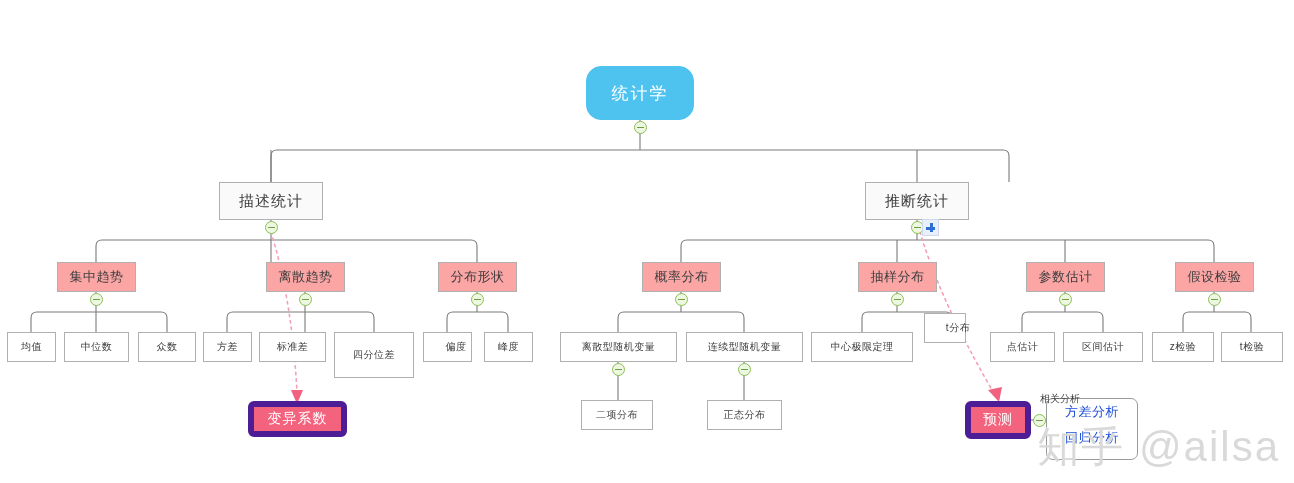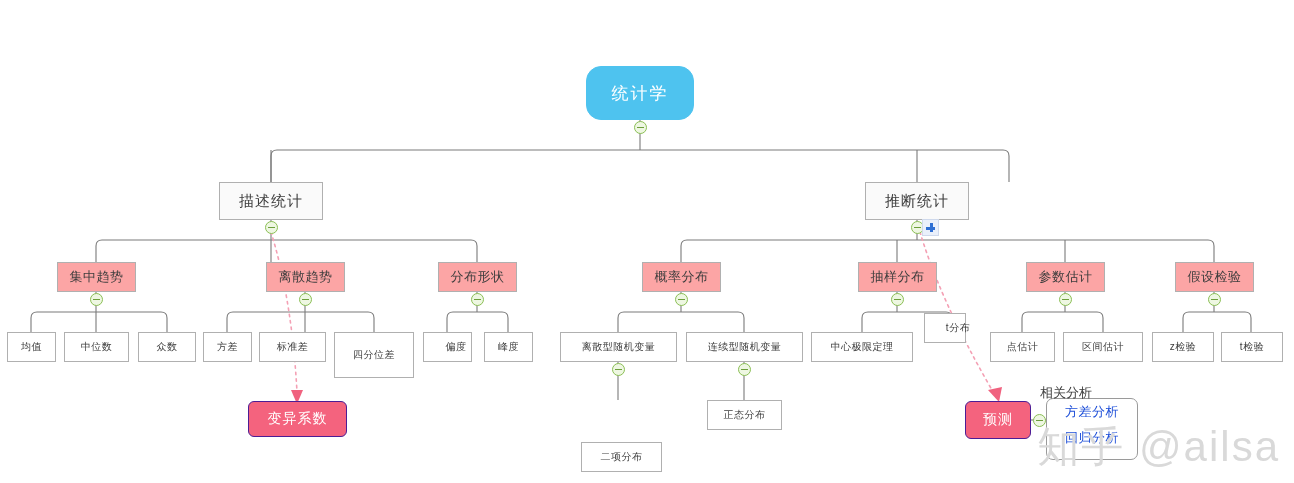--- a/index.html
+++ b/index.html
@@ -29,21 +29,21 @@
     border:1px solid #4ec3ef;
     color:#ffffff;
     font-size:17px;
     letter-spacing:2px;
   }
   .node.lvl2{font-size:15px;letter-spacing:1px;background:#fafafa;}
   .node.lvl3{font-size:13px;background:#fca5a5;}
   .node.leaf{font-size:10px;}
   .node.pink{
     background:#f4637e;
-    border:1px solid #4c1d95;
+    border:6px solid #4c1d95;
     border-radius:6px;
     color:#ffffff;
     font-size:14px;
     letter-spacing:1px;
   }
   .node.grouped{
     border:1px solid #9a9a9a;
     border-radius:7px;
     display:block;
     background:transparent;
@@ -92,22 +92,22 @@
     right:14px;bottom:8px;
     font-size:42px;
     color:#d9d9d9;
     letter-spacing:2px;
     z-index:9;
     user-select:none;
     white-space:nowrap;
   }
   .wm-label{
     position:absolute;
-    left:1040px;top:384px;
-    font-size:13px;color:#3d3d3d;
+    left:1040px;top:392px;
+    font-size:10px;color:#3d3d3d;
     z-index:4;white-space:nowrap;
   }
 </style>
 </head>
 <body>
 
 <div id="canvas">
 
   <svg class="links" viewBox="0 0 1294 483">
     <g fill="none" stroke="#7a7a7a" stroke-width="1.1">
@@ -266,21 +266,21 @@
     <span>区间估计</span>
   </div>
 
   <div class="node leaf" style="left:1152px;top:332px;width:62px;height:30px;">
     <span>z检验</span>
   </div>
   <div class="node leaf" style="left:1221px;top:332px;width:62px;height:30px;">
     <span>t检验</span>
   </div>
 
-  <div class="node leaf" style="left:581px;top:400px;width:81px;height:30px;margin-top:42px;">
+  <div class="node leaf" style="left:581px;top:400px;width:72px;height:30px;">
     <span>二项分布</span>
   </div>
   <div class="node leaf" style="left:707px;top:400px;width:75px;height:30px;">
     <span>正态分布</span>
   </div>
 
   <div class="node pink" style="left:248px;top:401px;width:99px;height:36px;">
     <span>变异系数</span>
   </div>
   <div class="node pink" style="left:965px;top:401px;width:66px;height:38px;">

